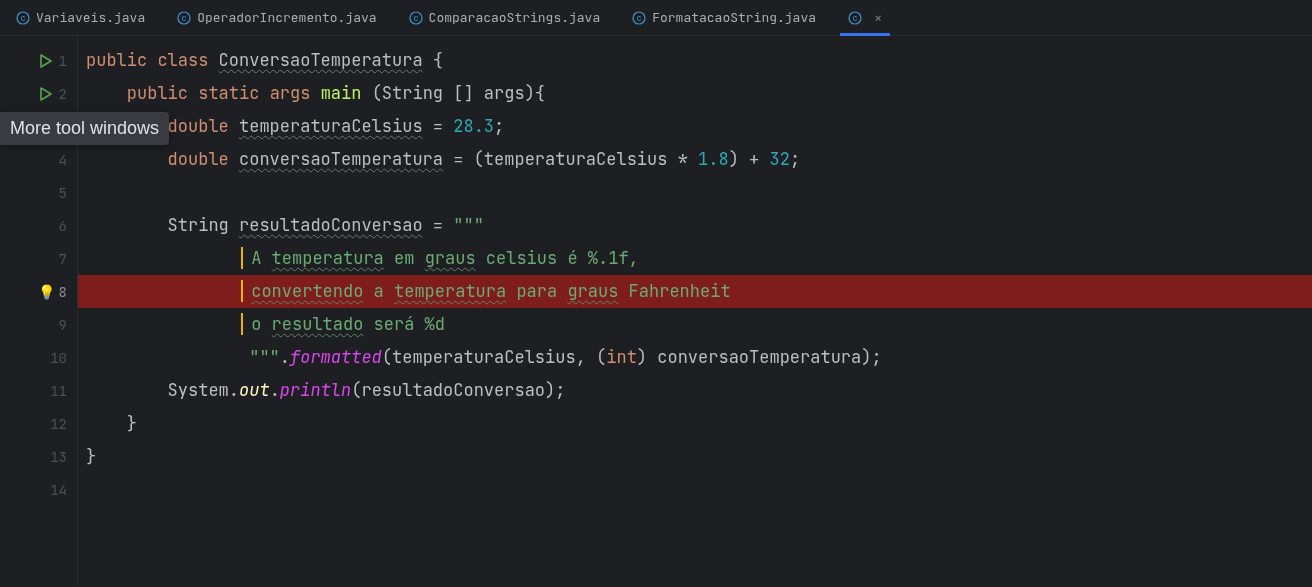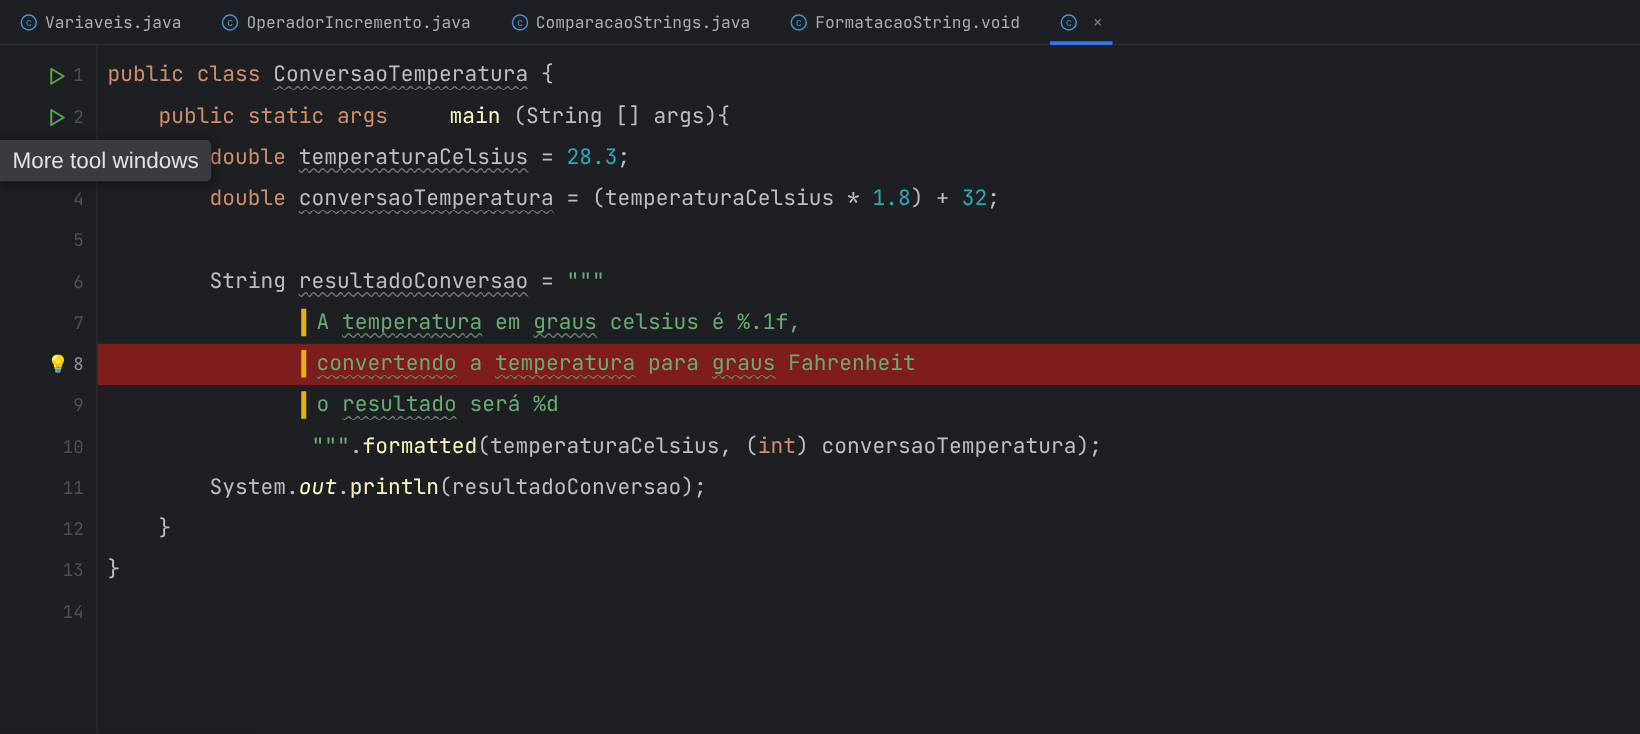--- a/index.html
+++ b/index.html
@@ -99,25 +99,25 @@
     line-height: 33px;
     padding-left: 8px;
     white-space: pre;
     font-size: 17px;
   }
   .line.hl { background: #7f1d1d; }
 
   
   .kw { color: #cf8e6d; }
   .cls { color: #bcbec4; }
-  .mth { color: #fef9c3; margin-left: 39px; }
+  .mth { color: #bef264; }
   .num { color: #2aacb8; }
   .str { color: #6aab73; }
   .stat { color: #fef9c3; font-style: italic; }
-  .fn { color: #fef9c3; }
+  .fn { color: #d946ef; font-style: italic; }
   .punct { color: #bcbec4; }
   .def { color: #bcbec4; }
 
   
   .sq {
     text-decoration-line: underline;
     text-decoration-style: wavy;
     text-decoration-color: #5f826b;
     text-decoration-thickness: 1px;
     text-underline-offset: 3px;
@@ -125,21 +125,21 @@
   .sq-gray {
     text-decoration-line: underline;
     text-decoration-style: wavy;
     text-decoration-color: #6f737a;
     text-decoration-thickness: 1px;
     text-underline-offset: 3px;
   }
 
   
   .tbline {
-    border-left: 4px solid #eab308;
+    border-left: 2px solid #eab308;
     padding-left: 8px;
     margin-left: -8px;
   }
 
   
   .tooltip {
     position: absolute;
     left: 0;
     top: 112px;
     background: #393b40;
@@ -183,21 +183,21 @@
     </span>
     <span>ComparacaoStrings.java</span>
   </div>
   <div class="tab">
     <span class="java-icon">
       <svg viewBox="0 0 14 14" width="14" height="14">
           <circle cx="7" cy="7" r="6" fill="none" stroke="#3d95d4" stroke-width="1.2"></circle>
           <text x="7" y="10" text-anchor="middle" font-size="9" fill="#3d95d4" font-family="sans-serif">c</text>
         </svg>
     </span>
-    <span>FormatacaoString.void</span>
+    <span>FormatacaoString.java</span>
   </div>
   <div class="tab active">
     <span class="java-icon">
       <svg viewBox="0 0 14 14" width="14" height="14">
           <circle cx="7" cy="7" r="6" fill="none" stroke="#3d95d4" stroke-width="1.2"></circle>
           <text x="7" y="10" text-anchor="middle" font-size="9" fill="#3d95d4" font-family="sans-serif">c</text>
         </svg>
     </span>
     <span class="close">×</span>
     <div class="underline"></div>

